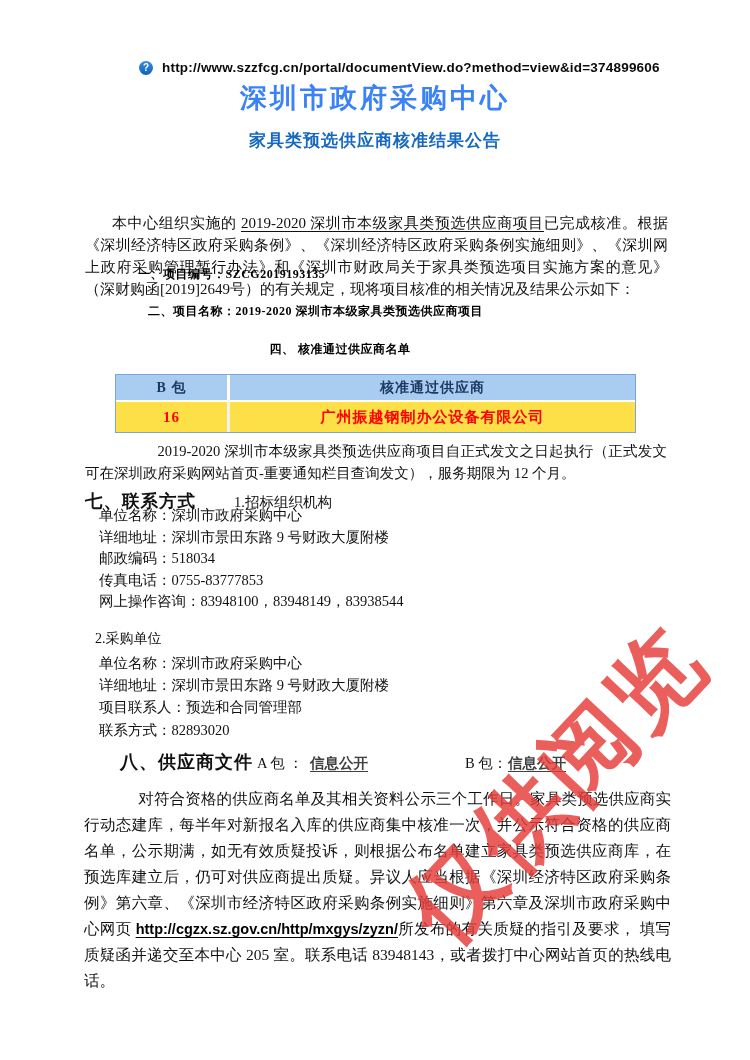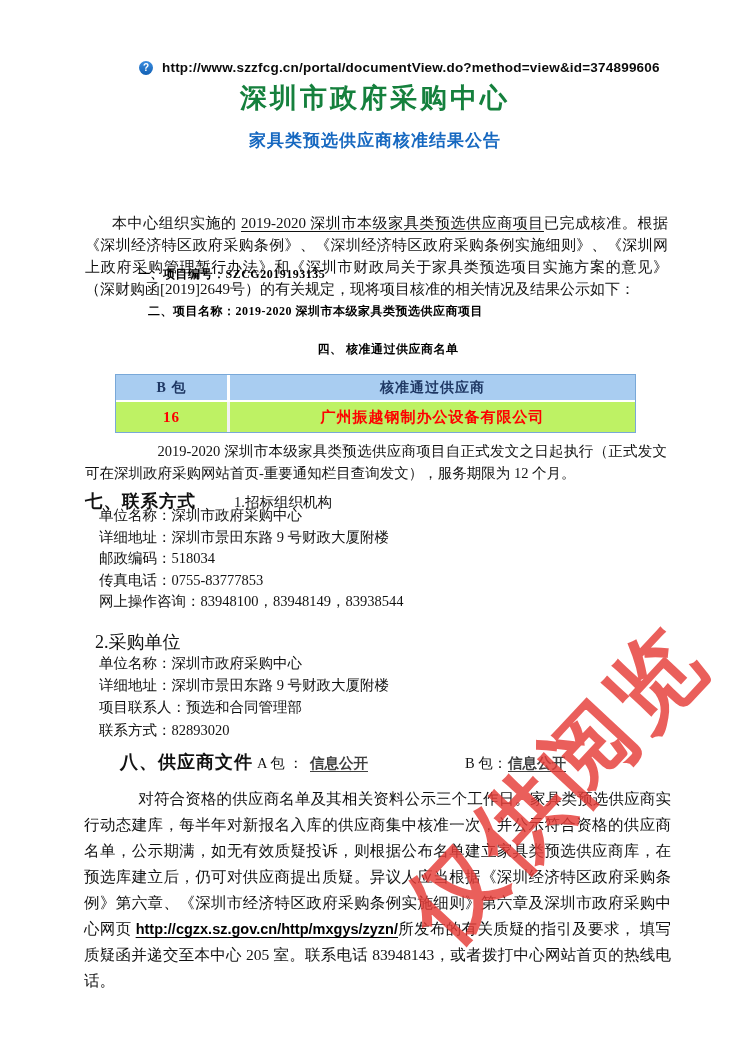--- a/index.html
+++ b/index.html
@@ -18,64 +18,64 @@
     color:#fff; font-size:10px; font-weight:bold; line-height:14px; text-align:center;
     font-family:"Liberation Sans",sans-serif; flex:0 0 auto;
   }
   .url-text {
     font-family:"Liberation Sans","DejaVu Sans",sans-serif;
     font-size:13.5px; font-weight:700; color:#0b0b0b; text-decoration:none; letter-spacing:0.2px;
   }
 
   
   .org-title { top:80px; left:0; width:750px; text-align:center;
-    font-size:27px; font-weight:bold; color:#15803d; letter-spacing:3px; }
+    font-size:27px; font-weight:bold; color:#3b82f6; letter-spacing:3px; }
   .doc-title { top:129px; left:0; width:750px; text-align:center;
     font-size:17px; font-weight:bold; color:#1668c0; letter-spacing:1px; }
 
   
   .intro { top:165px; left:85px; width:583px; font-size:15px; line-height:22px;
     text-align:justify; text-indent:1.8em;margin-top:47px; }
   .intro u { text-underline-offset:3px; }
 
   
   .sec { font-weight:bold; font-size:12px; color:#000; letter-spacing:0.5px; }
   .sec1 { top:266px; left:138px; }
   .sec2 { top:303px; left:148px; }
-  .sec4 { top:341px; left:0; width:680px; text-align:center;margin-left:48px; }
+  .sec4 { top:341px; left:0; width:680px; text-align:center; }
 
   
   .approval-table { top:374px; left:115px; width:521px;
     border-collapse:separate; border-spacing:0; font-size:14.5px;
     border:1px solid #79a8d8; }
   .approval-table th {
     background:#a9cdf1; color:#1f3864; font-weight:bold; height:27px;
     border-right:3px solid #ffffff; border-bottom:2px solid #ffffff;
     font-size:14px; letter-spacing:1px;
   }
   .approval-table th:last-child { border-right:none; }
   .approval-table td {
-    background:#bef264; color:#fe0000; font-weight:bold; height:30px; text-align:center;
+    background:#fde047; color:#fe0000; font-weight:bold; height:30px; text-align:center;
     border-right:3px solid #f2f2f2; font-size:15px; letter-spacing:1px;
   }
   .approval-table td:last-child { border-right:none; }
   .approval-table .col-pkg { width:114px; }
 
   
   .exec-note { top:440px; left:85px; width:582px; font-size:14.5px; line-height:22px;
     text-align:justify; text-indent:5em; }
 
   
   .contact-row { top:489px; left:85px; width:560px; }
   .contact-heading { font-size:17.5px; font-weight:bold; letter-spacing:1px;
     font-family:"Liberation Sans","DejaVu Sans",sans-serif; }
   .contact-sub { font-size:14.5px; margin-left:34px; }
   .contact-lines { left:99px; font-size:14.5px; line-height:21.6px; }
   .block1 { top:505px; }
-  .org2-title { top:630px; left:95px; font-size:18px; }
+  .org2-title { top:630px; left:95px; font-size:14px; }
   .block2 { top:652px; line-height:22.2px; }
 
   
   .files-row { top:750px; left:0; width:750px; height:26px; }
   .files-heading { position:absolute; left:120px; top:0; font-size:18px; font-weight:bold;
     letter-spacing:1px; font-family:"Liberation Sans","DejaVu Sans",sans-serif; }
   .pkg-label { position:absolute; top:4px; font-size:14.5px; }
   .pkg-a-label { left:257px; }
   .pkg-b-label { left:465px; }
   .file-link { font-size:14.5px; color:#404040; font-weight:bold; text-decoration:underline;

